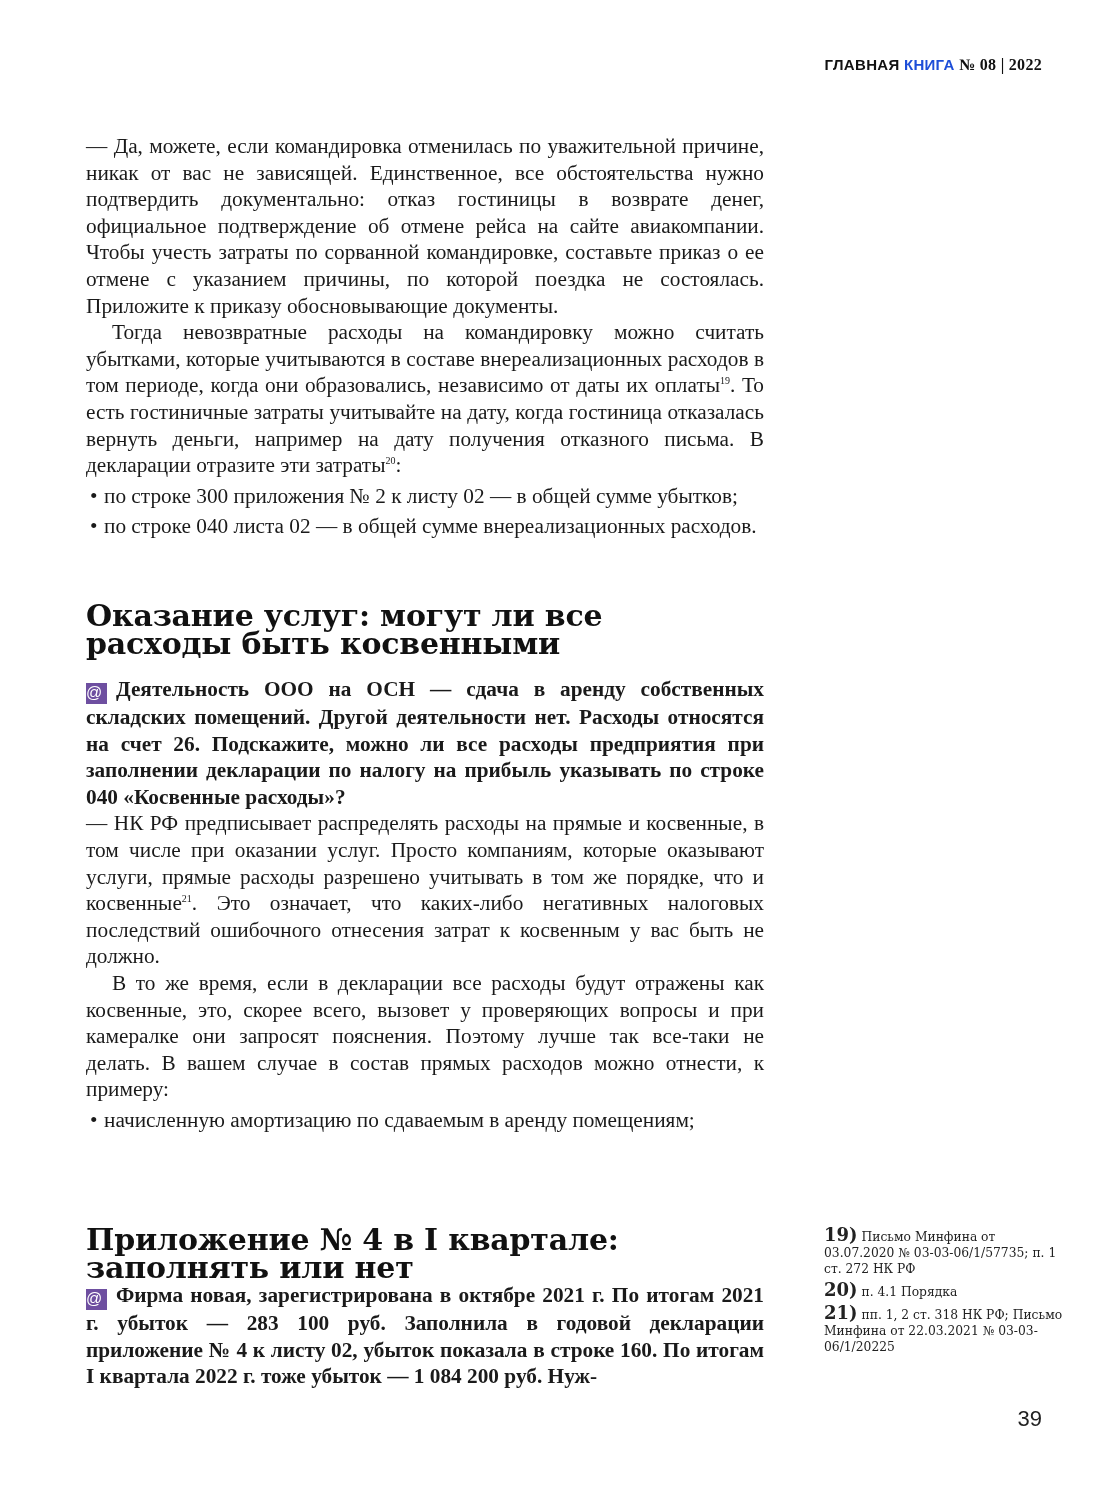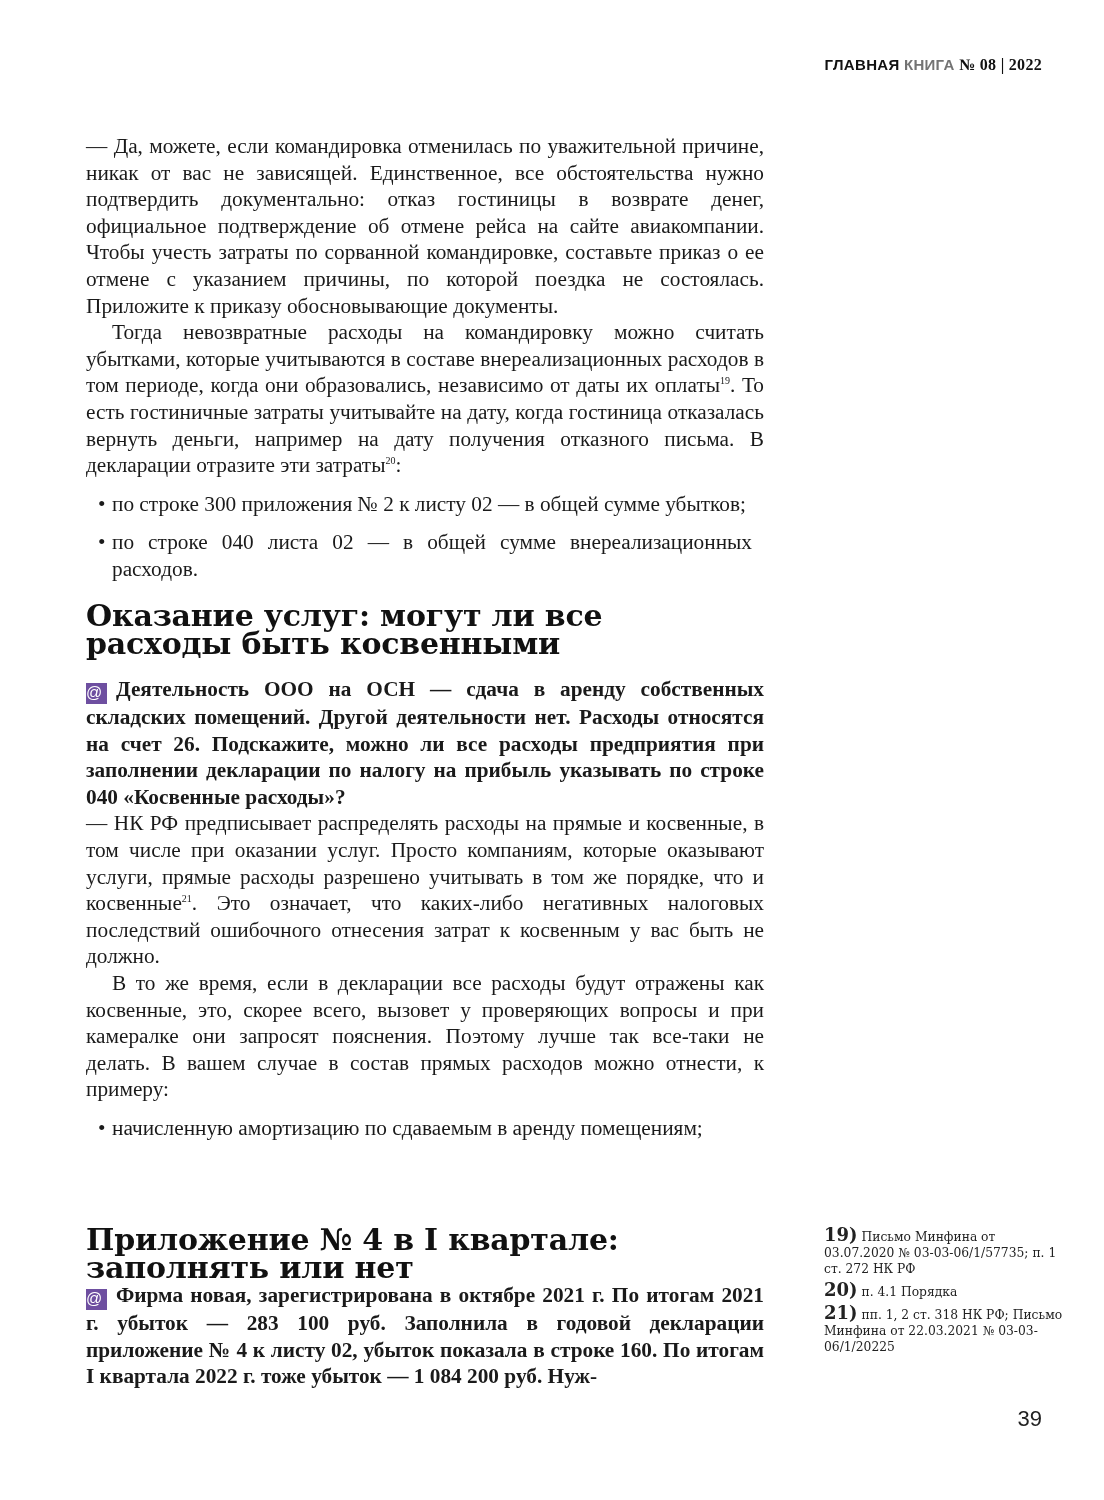--- a/index.html
+++ b/index.html
@@ -2,29 +2,29 @@
 <html><head>
 <meta charset="utf-8">
 <style>
   html, body { margin: 0; padding: 0; background: #ffffff; }
   body { width: 1104px; height: 1500px; position: relative; overflow: hidden; color: #1a1a1a; }
   .header {
     position: absolute; top: 56px; right: 62px;
     font-family: "Liberation Sans", sans-serif; font-weight: bold; font-size: 15px; letter-spacing: 0.3px;
     color: #111;
   }
-  .header .brand2 { color: #737373; }
+  .header .brand2 { color: #1d4ed8; }
   .header .issue { font-family: "Liberation Serif", serif; font-size: 16px; }
   .col {
     position: absolute; left: 86px; width: 678px;
     font-family: "Liberation Serif", serif; font-size: 21.3px; line-height: 26.6px; color: #1a1a1a;
   }
   .p { margin: 0; text-align: justify; text-align-last: left; }
   .indent { text-indent: 26px; }
-  .bullet { margin: 12px; padding-left: 14px; position: relative; text-align: justify; text-align-last: left; }
+  .bullet { margin: 4px; padding-left: 14px; position: relative; text-align: justify; text-align-last: left; }
   .bullet::before { content: "•"; position: absolute; left: 0; top: 0; }
   sup { font-size: 10px; line-height: 0; vertical-align: 8px; }
   h2 {
     margin: 0; font-family: "DejaVu Serif", serif; font-weight: bold; font-size: 30px; line-height: 28px; color: #111;
     letter-spacing: -0.2px;
   }
   .q { font-weight: bold; margin: 0; text-align: justify; text-align-last: left; }
   .at {
     display: inline-block; width: 21px; height: 21px; background: #6e4fa0; color: #fff;
     font-family: "Liberation Sans", sans-serif; font-size: 16px; line-height: 20px; text-align: center;

